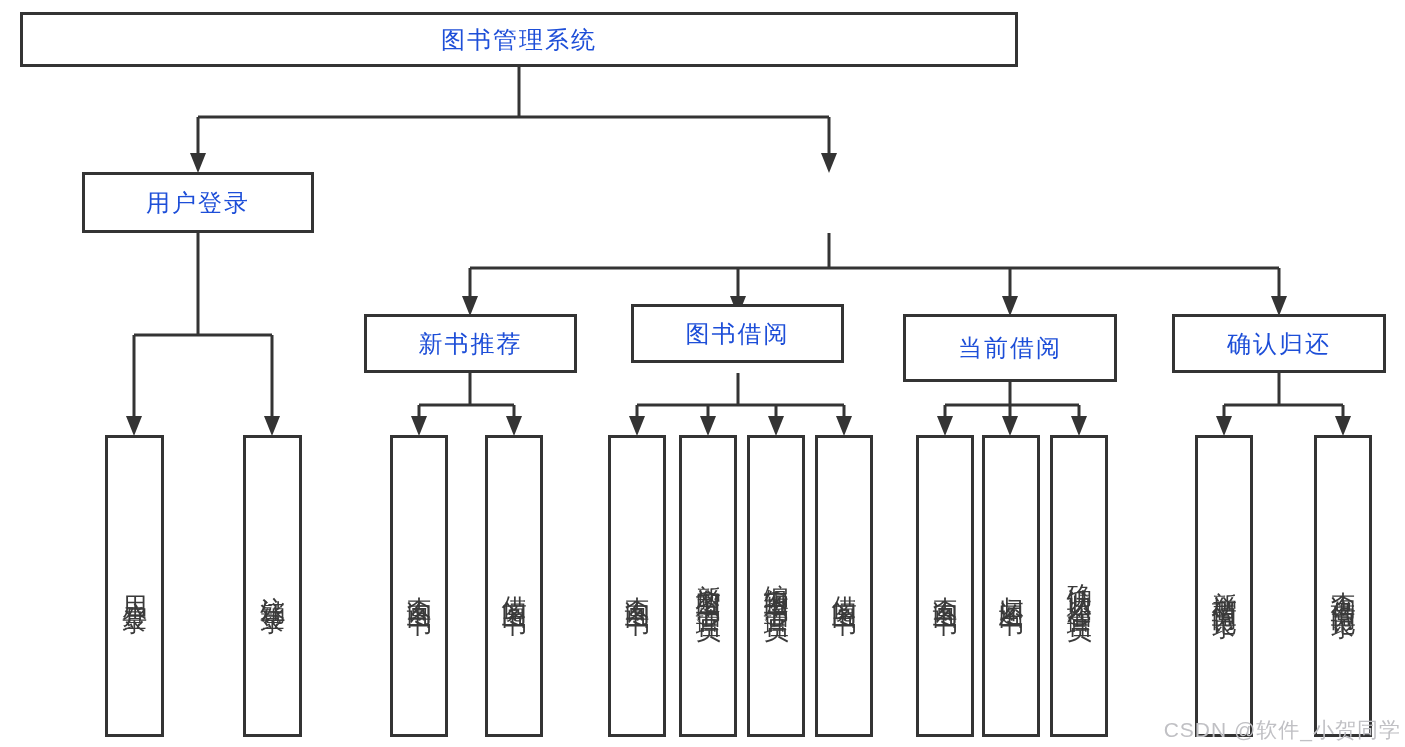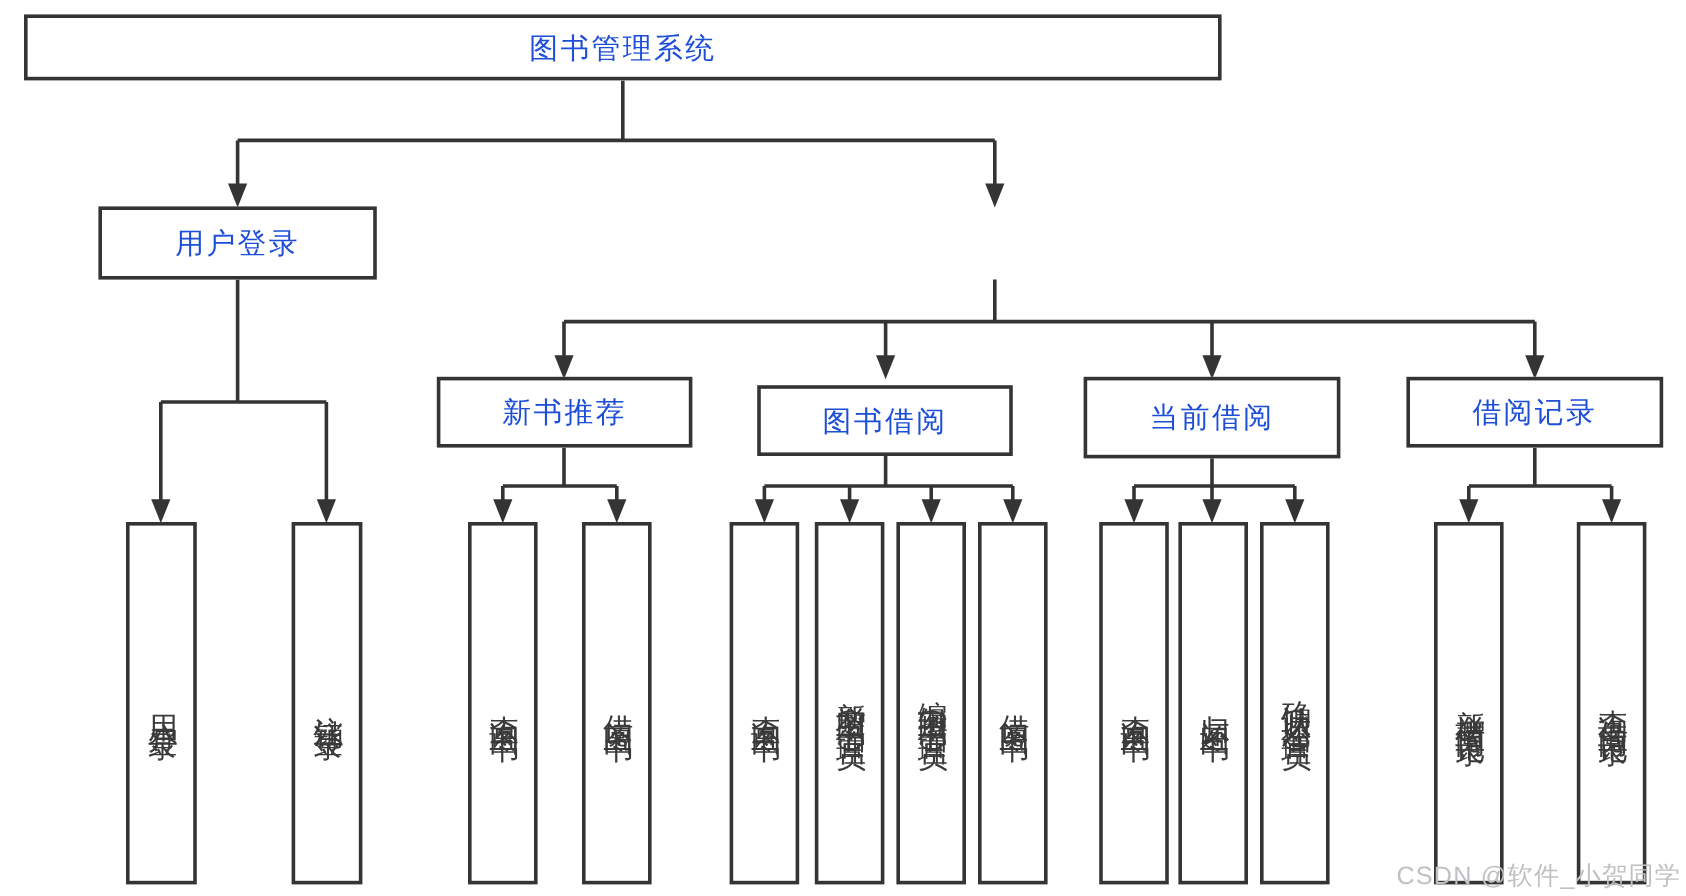--- a/index.html
+++ b/index.html
@@ -103,28 +103,28 @@
     <span>图书管理系统</span>
   </div>
 
   <div class="box box-h" style="left:82px;top:172px;width:232px;height:61px">
     <span>用户登录</span>
   </div>
 
   <div class="box box-h" style="left:364px;top:314px;width:213px;height:59px">
     <span>新书推荐</span>
   </div>
-  <div class="box box-h" style="left:631px;top:321px;width:213px;height:59px">
+  <div class="box box-h" style="left:631px;top:304px;width:213px;height:59px">
     <span>图书借阅</span>
   </div>
   <div class="box box-h" style="left:903px;top:314px;width:214px;height:68px">
     <span>当前借阅</span>
   </div>
   <div class="box box-h" style="left:1172px;top:314px;width:214px;height:59px">
-    <span>借阅记录</span>
+    <span>确认归还</span>
   </div>
 
   <div class="box box-v" style="left:105px;top:435px;width:59px;height:302px">
     <span>用户登录</span>
   </div>
   <div class="box box-v" style="left:243px;top:435px;width:59px;height:302px">
     <span>注销登录</span>
   </div>
 
   <div class="box box-v" style="left:390px;top:435px;width:58px;height:302px">

